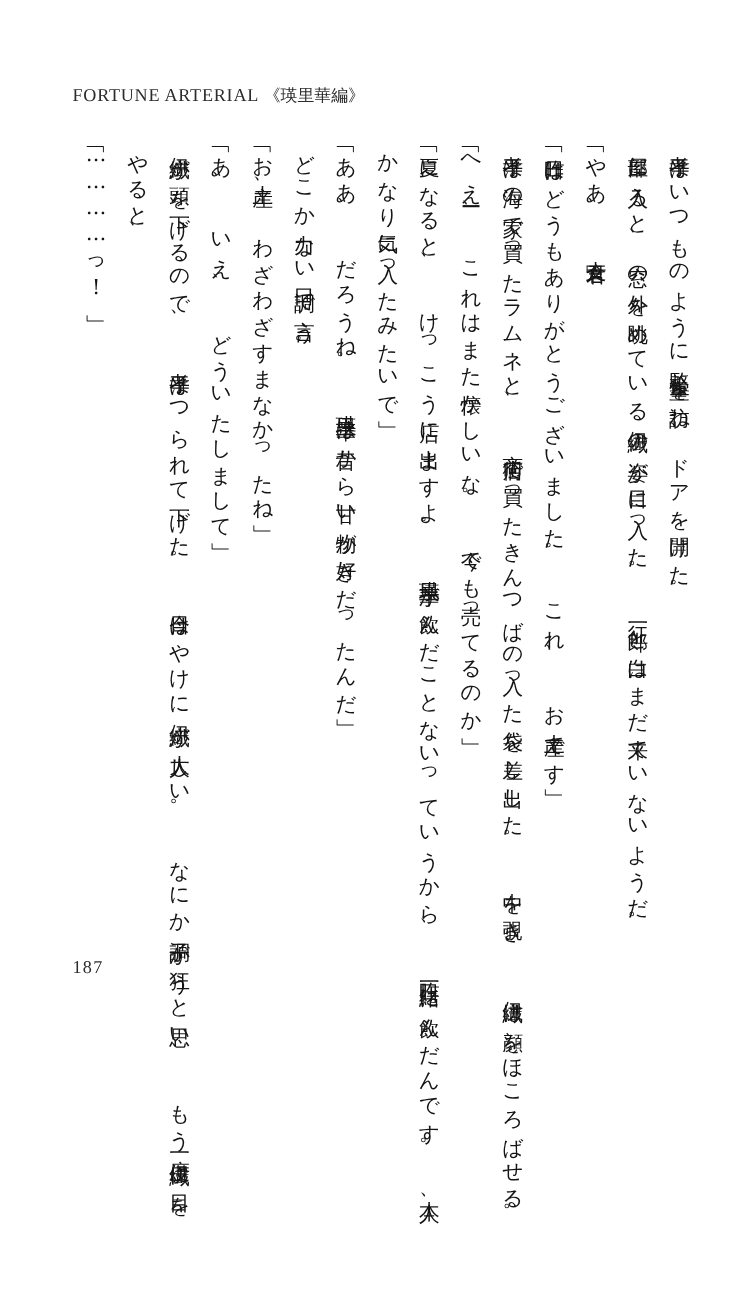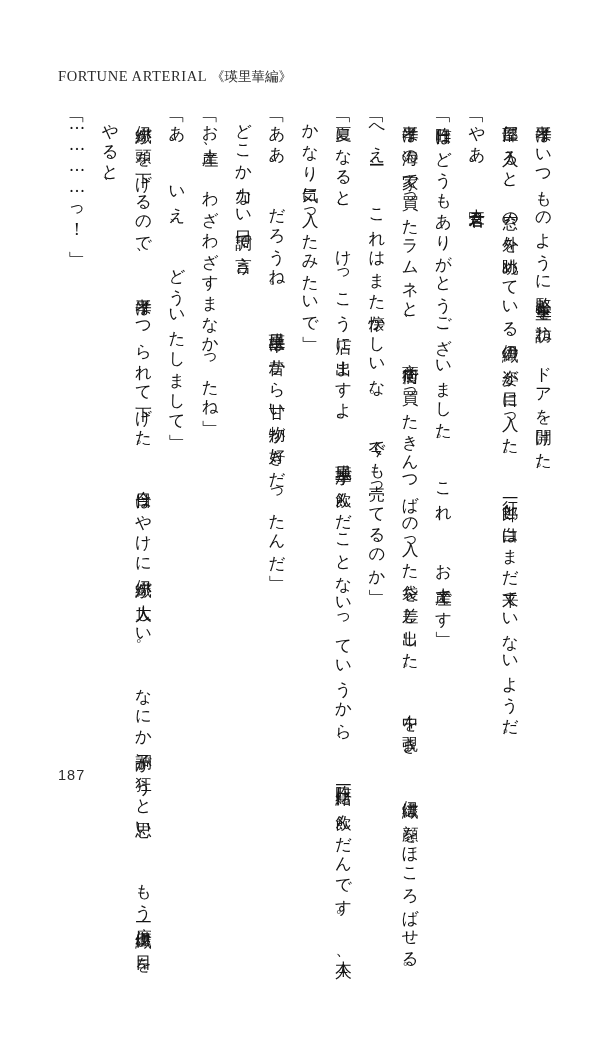--- a/index.html
+++ b/index.html
@@ -61,21 +61,21 @@
   .body-text p {
     margin: 0;
     padding: 0;
   }
 
   
   .folio {
     position: absolute;
     left: 58px;
     bottom: 35px;
-    font-family: Liberation Sans, sans-serif;
+    font-family: Liberation Serif, serif;
     font-size: 14.5px;
     letter-spacing: 1px;
     color: #2b2b2b;
   }
 </style>
 </head>
 <body>
 
 <div class="page">
 

